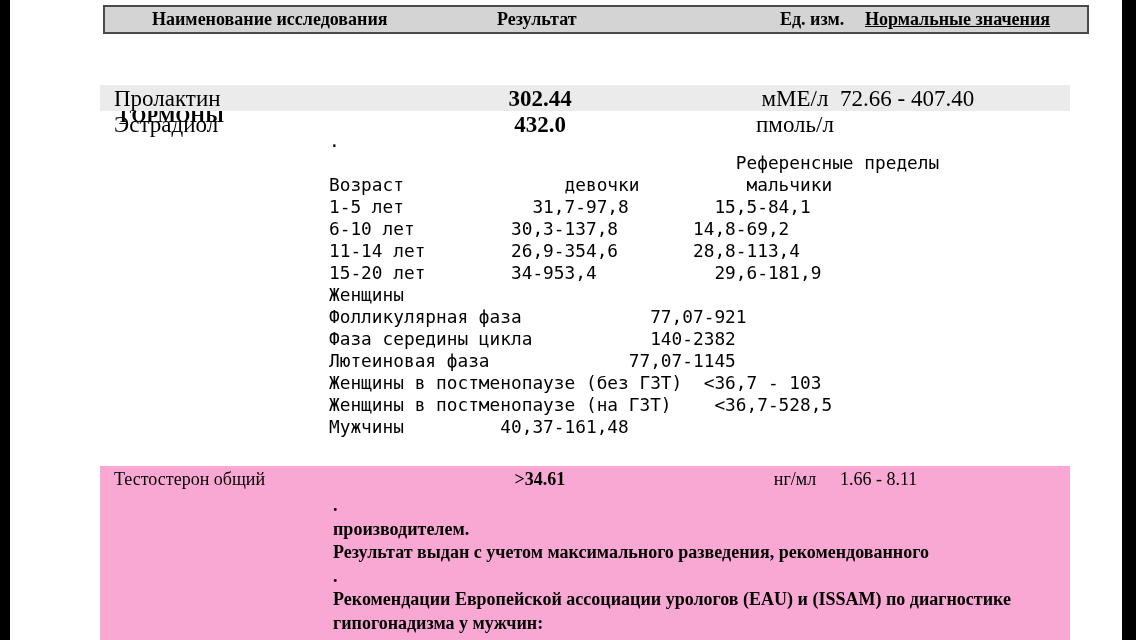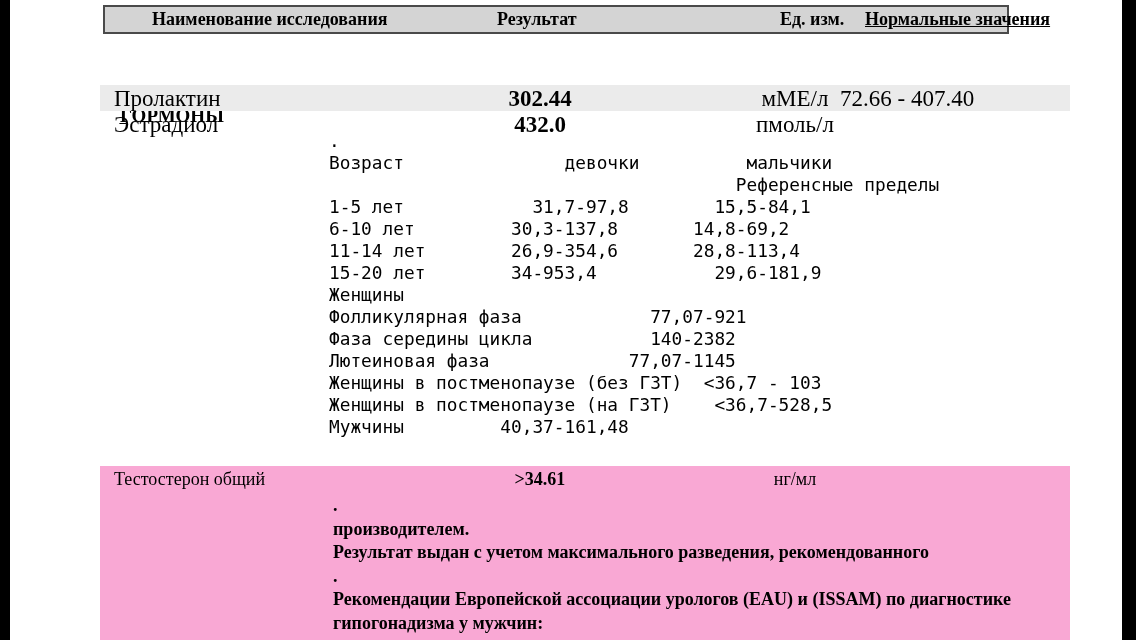--- a/index.html
+++ b/index.html
@@ -6,21 +6,21 @@
   body{
     width:1136px;height:640px;position:relative;overflow:hidden;
     background:#ffffff;font-family:"Liberation Serif",serif;color:#000;
   }
   .bezel{position:absolute;top:0;height:640px;background:#000;}
   .bezel-left{left:0;width:10px;}
   .bezel-right{left:1122px;width:14px;}
 
   
   .header-box{
-    position:absolute;left:103px;top:5px;width:906px;height:29px;
+    position:absolute;left:103px;top:5px;width:986px;height:29px;
     background:#d4d4d4;border:2px solid #4a4a4a;box-sizing:border-box;
   }
   .header-box .hlabel{
     position:absolute;top:1px;font-weight:bold;font-size:18px;line-height:23px;white-space:nowrap;
   }
   .hl-name{left:47px;}
   .hl-result{left:392px;}
   .hl-units{left:675px;}
   .hl-normal{left:760px;text-decoration:underline;}
 
@@ -81,39 +81,40 @@
 
 <div class="row row-estradiol">
   <span class="cell c-name">Эстрадиол</span>
   <span class="cell c-result">432.0</span>
   <span class="cell c-units">пмоль/л</span>
   <span class="cell c-normal"></span>
 </div>
 
 <div class="ref-block">
   <div class="ref-line">.</div>
+  <div class="ref-line">                                      Референсные пределы</div>
   <div class="ref-line">Возраст               девочки          мальчики</div>
-  <div class="ref-line">                                      Референсные пределы</div>
   <div class="ref-line">1-5 лет            31,7-97,8        15,5-84,1</div>
   <div class="ref-line">6-10 лет         30,3-137,8       14,8-69,2</div>
   <div class="ref-line">11-14 лет        26,9-354,6       28,8-113,4</div>
   <div class="ref-line">15-20 лет        34-953,4           29,6-181,9</div>
   <div class="ref-line">Женщины</div>
   <div class="ref-line">Фолликулярная фаза            77,07-921</div>
   <div class="ref-line">Фаза середины цикла           140-2382</div>
   <div class="ref-line">Лютеиновая фаза             77,07-1145</div>
   <div class="ref-line">Женщины в постменопаузе (без ГЗТ)  &lt;36,7 - 103</div>
   <div class="ref-line">Женщины в постменопаузе (на ГЗТ)    &lt;36,7-528,5</div>
   <div class="ref-line">Мужчины         40,37-161,48</div>
 </div>
 
 <div class="bottom-band">
   <span class="cell c-name">Тестостерон общий</span>
   <span class="cell c-result">&gt;34.61</span>
   <span class="cell c-units">нг/мл</span>
+  <span class="cell c-normal">1.66 - 8.11</span>
 
   <div class="comments">
     <div class="cm-line">.</div>
     <div class="cm-line">производителем.</div>
     <div class="cm-line">Результат выдан с учетом максимального разведения, рекомендованного</div>
     <div class="cm-line">.</div>
     <div class="cm-line">Рекомендации Европейской ассоциации урологов (EAU) и (ISSAM) по диагностике</div>
     <div class="cm-line">гипогонадизма у мужчин:</div>
   </div>
 </div>

